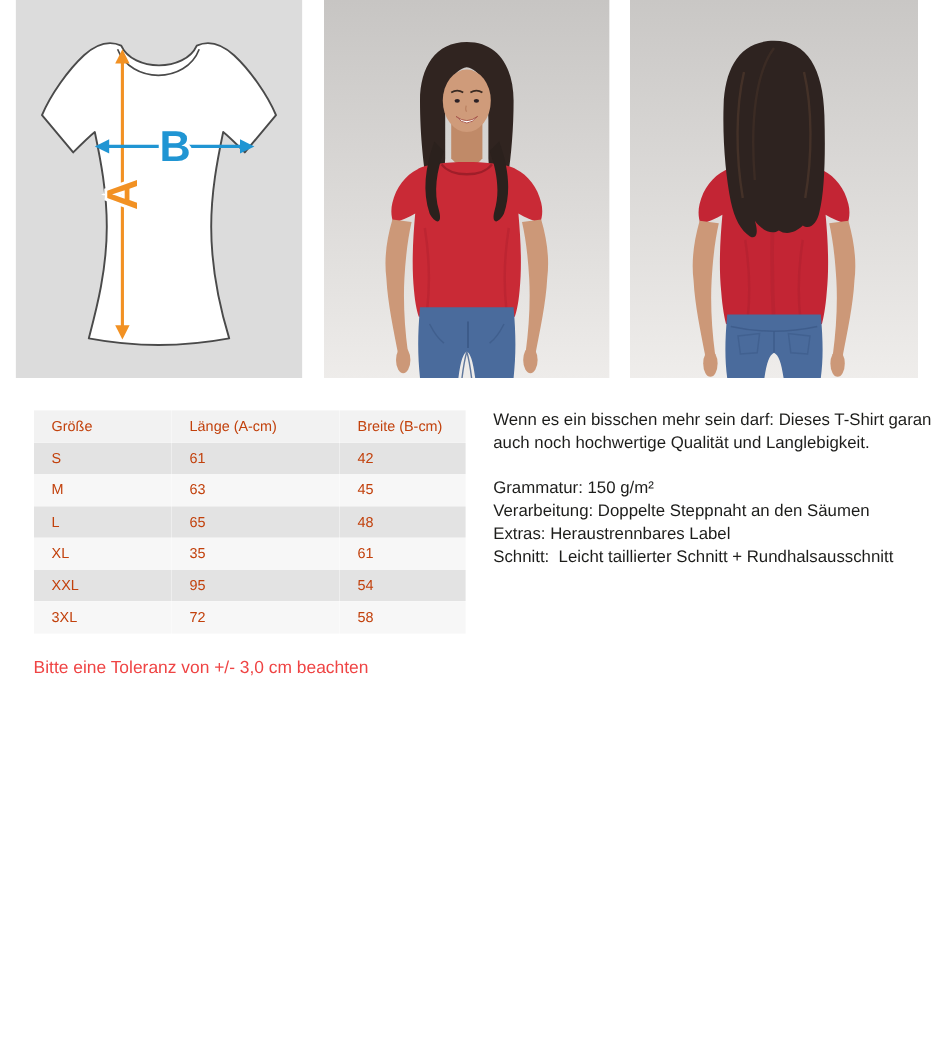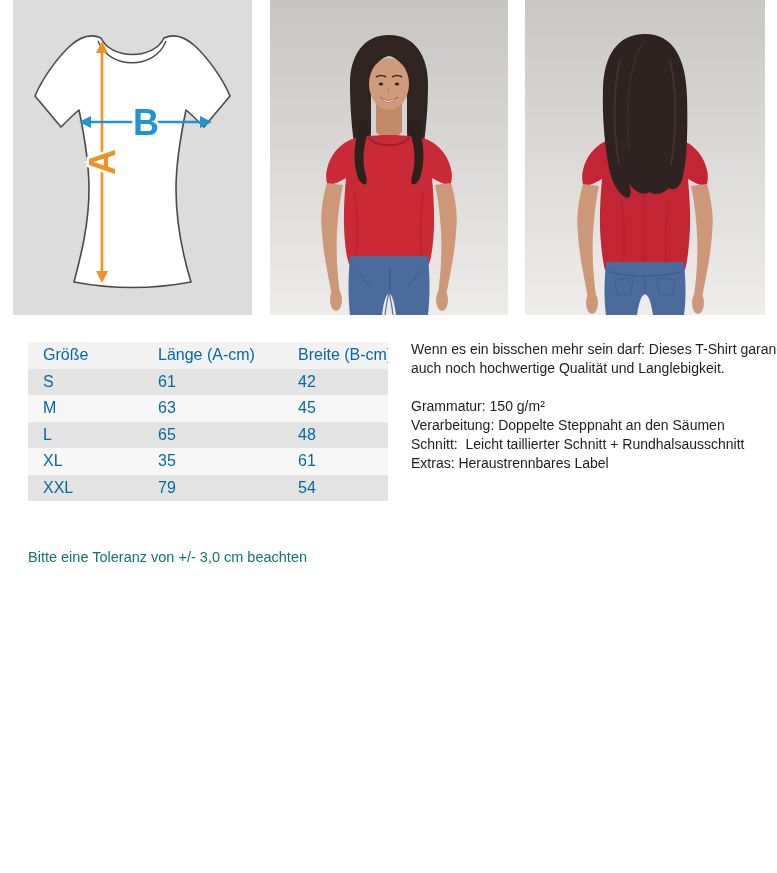--- a/index.html
+++ b/index.html
@@ -11,21 +11,21 @@
   .img-box{position:absolute;top:0;height:315px;}
   #diagram-box{left:13px;width:239px;}
   #photo-front-box{left:270px;width:238px;}
   #photo-back-box{left:525px;width:240px;}
   .img-box svg{display:block;width:100%;height:100%;}
 
   
   .size-table{
     position:absolute;left:28px;top:342px;width:360px;
     border-collapse:collapse;table-layout:fixed;
-    font-size:16px;color:#0369a1;
+    font-size:12px;color:#c2410c;
   }
   .size-table col.c1{width:115px;}
   .size-table col.c2{width:140px;}
   .size-table col.c3{width:105px;}
   .size-table th,.size-table td{
     font-weight:normal;text-align:left;padding:0 0 0 15px;height:26.5px;
     white-space:nowrap;overflow:hidden;
   }
   .size-table thead tr{background:#f2f2f2;}
   .size-table tbody tr:nth-child(odd){background:#e3e3e3;}
@@ -34,21 +34,21 @@
   
   .description{
     position:absolute;left:411px;top:340px;width:366px;
     font-size:14px;line-height:19px;color:#1d1d1b;
   }
   .description .line{white-space:pre;height:19px;}
   .spec-block{margin-top:19px;}
 
   .tolerance{
     position:absolute;left:28px;top:549px;
-    font-size:14.5px;color:#0f766e;white-space:pre;
+    font-size:14.5px;color:#ef4444;white-space:pre;
   }
 </style>
 </head>
 <body>
 
 <figure class="img-box" id="diagram-box">
   <svg viewBox="0 0 239 315">
     <rect x="0" y="0" width="239" height="315" fill="#dcdcdc"></rect>
 
     <path d="M 88,38 C 78,33.5 67,37 57,46 C 44,58 29,79 22,96 L 48,127 C 55,120 61,114 66,110
@@ -200,32 +200,37 @@
       <td>65</td>
       <td>48</td>
     </tr>
     <tr>
       <td>XL</td>
       <td>35</td>
       <td>61</td>
     </tr>
     <tr>
       <td>XXL</td>
-      <td>79</td>
+      <td>95</td>
       <td>54</td>
+    </tr>
+    <tr>
+      <td>3XL</td>
+      <td>72</td>
+      <td>58</td>
     </tr>
   </tbody>
 </table>
 
 <div class="description">
   <div class="intro-block">
     <div class="line">Wenn es ein bisschen mehr sein darf: Dieses T-Shirt garan-</div>
     <div class="line">auch noch hochwertige Qualität und Langlebigkeit.</div>
   </div>
   <div class="spec-block">
     <div class="line">Grammatur: 150 g/m²</div>
     <div class="line">Verarbeitung: Doppelte Steppnaht an den Säumen</div>
+    <div class="line">Extras: Heraustrennbares Label</div>
     <div class="line">Schnitt:  Leicht taillierter Schnitt + Rundhalsausschnitt</div>
-    <div class="line">Extras: Heraustrennbares Label</div>
   </div>
 </div>
 
 <div class="tolerance">Bitte eine Toleranz von +/- 3,0 cm beachten</div>
 
 </body></html>

